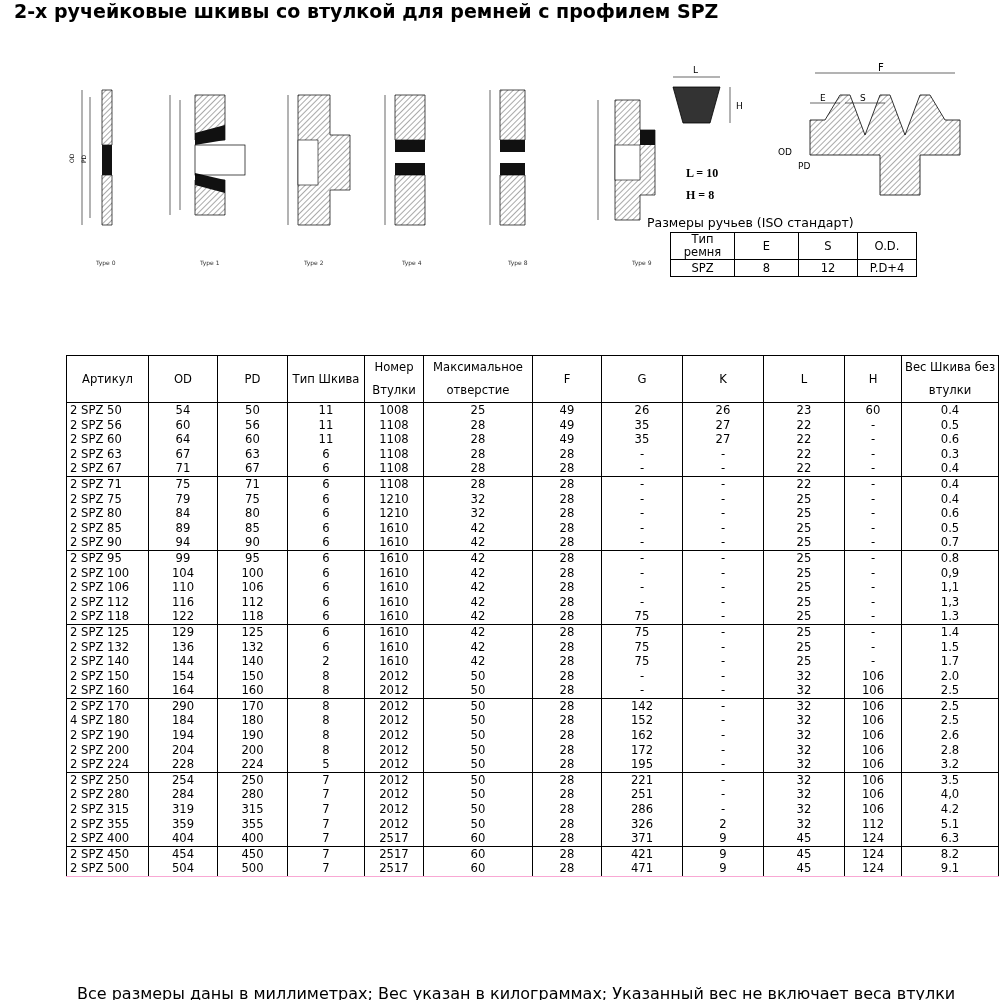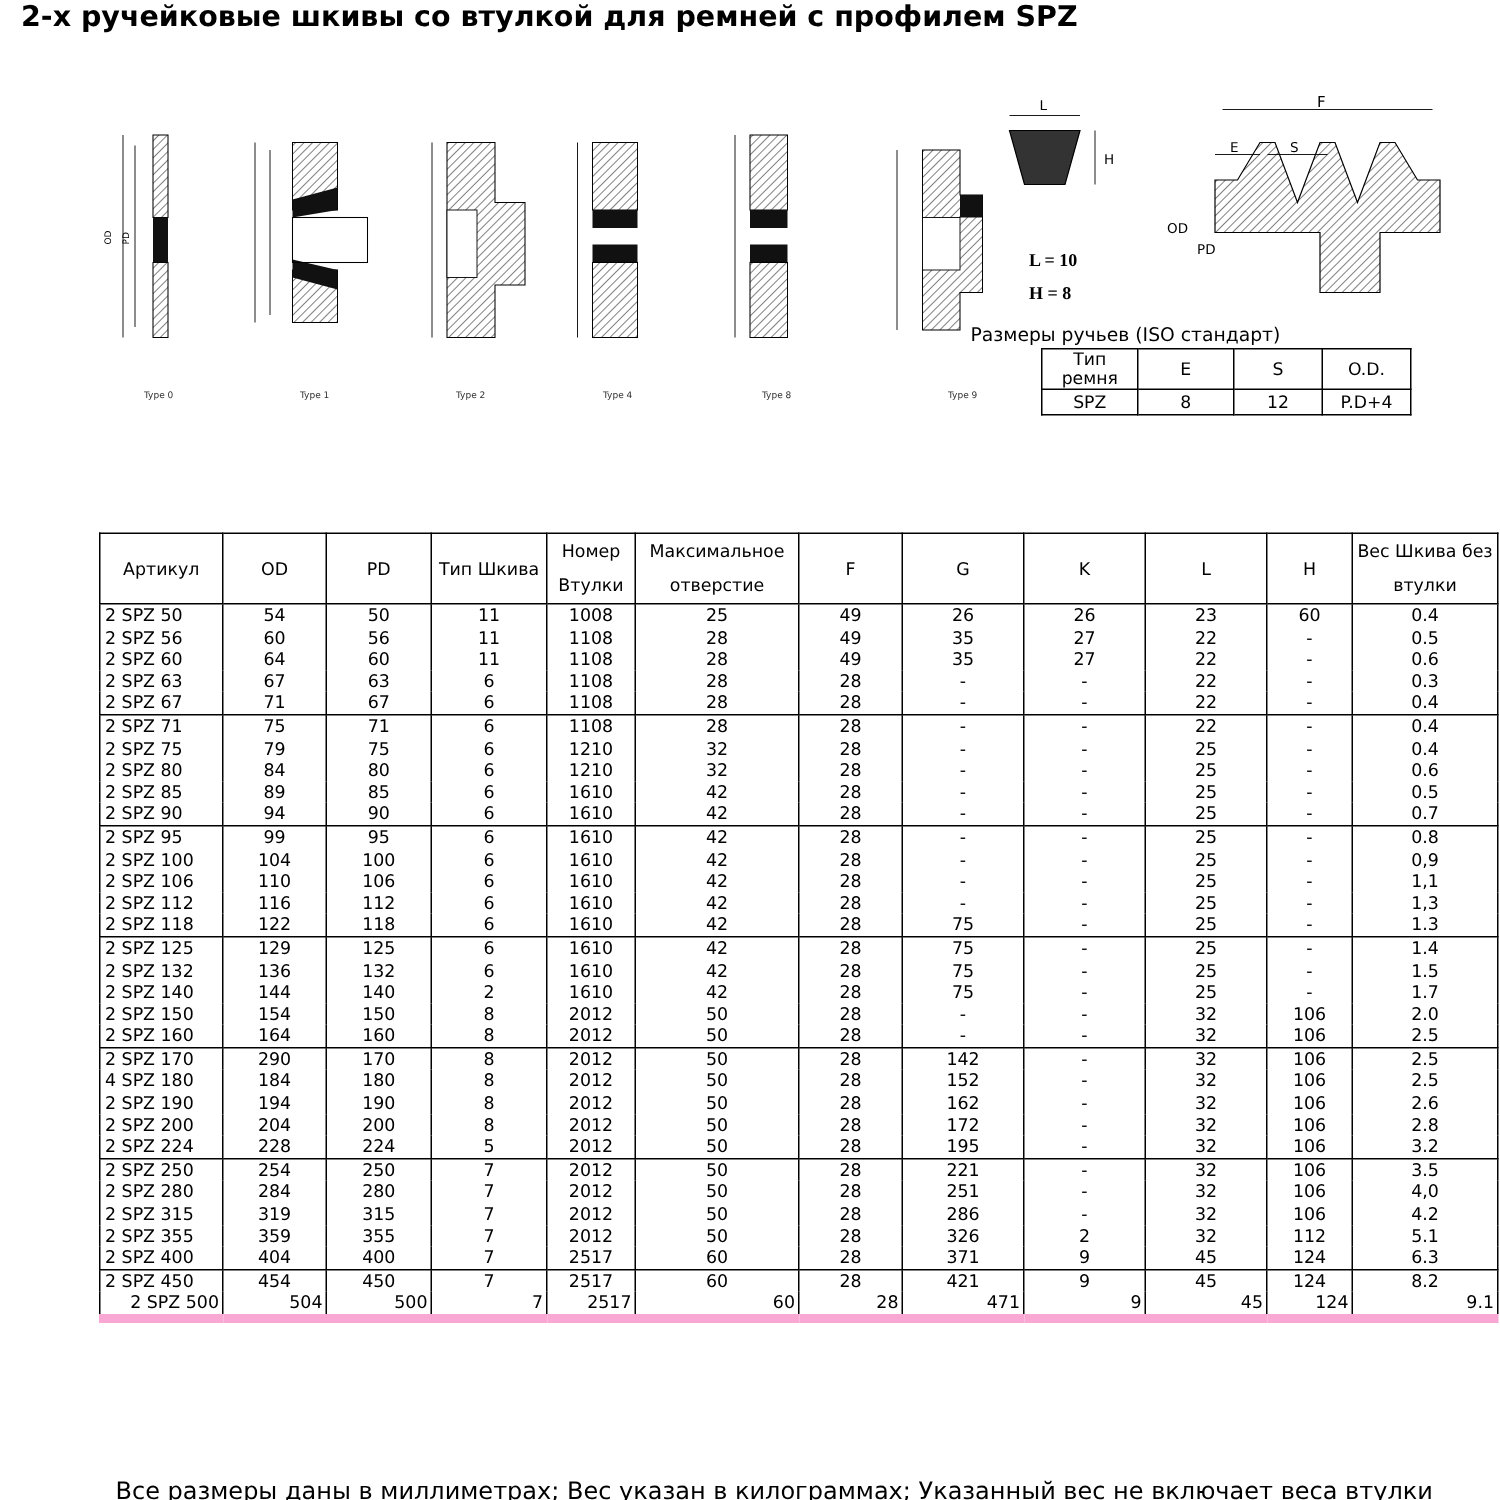--- a/index.html
+++ b/index.html
@@ -1,28 +1,28 @@
 <!DOCTYPE html>
 <html><head>
 <meta charset="utf-8">
 <style>
   html, body { margin:0; padding:0; background:#ffffff; }
   body { width:1000px; height:1000px; position:relative; overflow:hidden; font-family:"DejaVu Sans", sans-serif; color:#000; }
   .title { position:absolute; left:14px; top:0px; font-size:19px; font-weight:bold; letter-spacing:0px; white-space:nowrap; }
   .drawings { position:absolute; left:50px; top:55px; width:940px; height:230px; }
   .belt-dims { position:absolute; left:686px; top:162px; font-family:Liberation Serif, serif; font-weight:bold; font-size:12px; line-height:22px; }
   .groove-caption { position:absolute; left:647px; top:215px; font-size:12.5px; white-space:nowrap; }
-  table.groove { position:absolute; left:670px; top:232px; border-collapse:collapse; font-size:11.5px;margin-left:24px; }
+  table.groove { position:absolute; left:670px; top:232px; border-collapse:collapse; font-size:11.5px; }
   table.groove td { border:1px solid #000; text-align:center; padding:0 4px; height:16px; }
   table.main { position:absolute; left:66px; top:355px; border-collapse:collapse; font-size:11.6px; }
   table.main th { border:1px solid #000; font-weight:normal; text-align:center; line-height:23px; padding:0 2px; vertical-align:middle; }
   table.main td { border-left:1px solid #000; border-right:1px solid #000; text-align:center; height:14.6px; line-height:14.6px; padding:0 2px; }
   table.main td.art { text-align:left; padding-left:3px; }
   table.main tr.grp-end td { border-bottom:1px solid #000; }
-  table.main tr.last td { border-bottom:6px solid #f9a8d4;text-align:right; }
+  table.main tr.last td { border-bottom:1px solid #f9a8d4; }
   .footnote { position:absolute; left:77px; top:984px; font-size:16px; white-space:nowrap; }
 </style>
 </head>
 <body>
 
 <div class="title">2-х ручейковые шкивы со втулкой для ремней с профилем SPZ</div>
 
 <svg class="drawings" width="940" height="230" viewBox="0 0 940 230" style="position:absolute;left:50px;top:55px;">
   <defs>
     <pattern id="hatch" width="4" height="4" patternUnits="userSpaceOnUse" patternTransform="rotate(45)">

